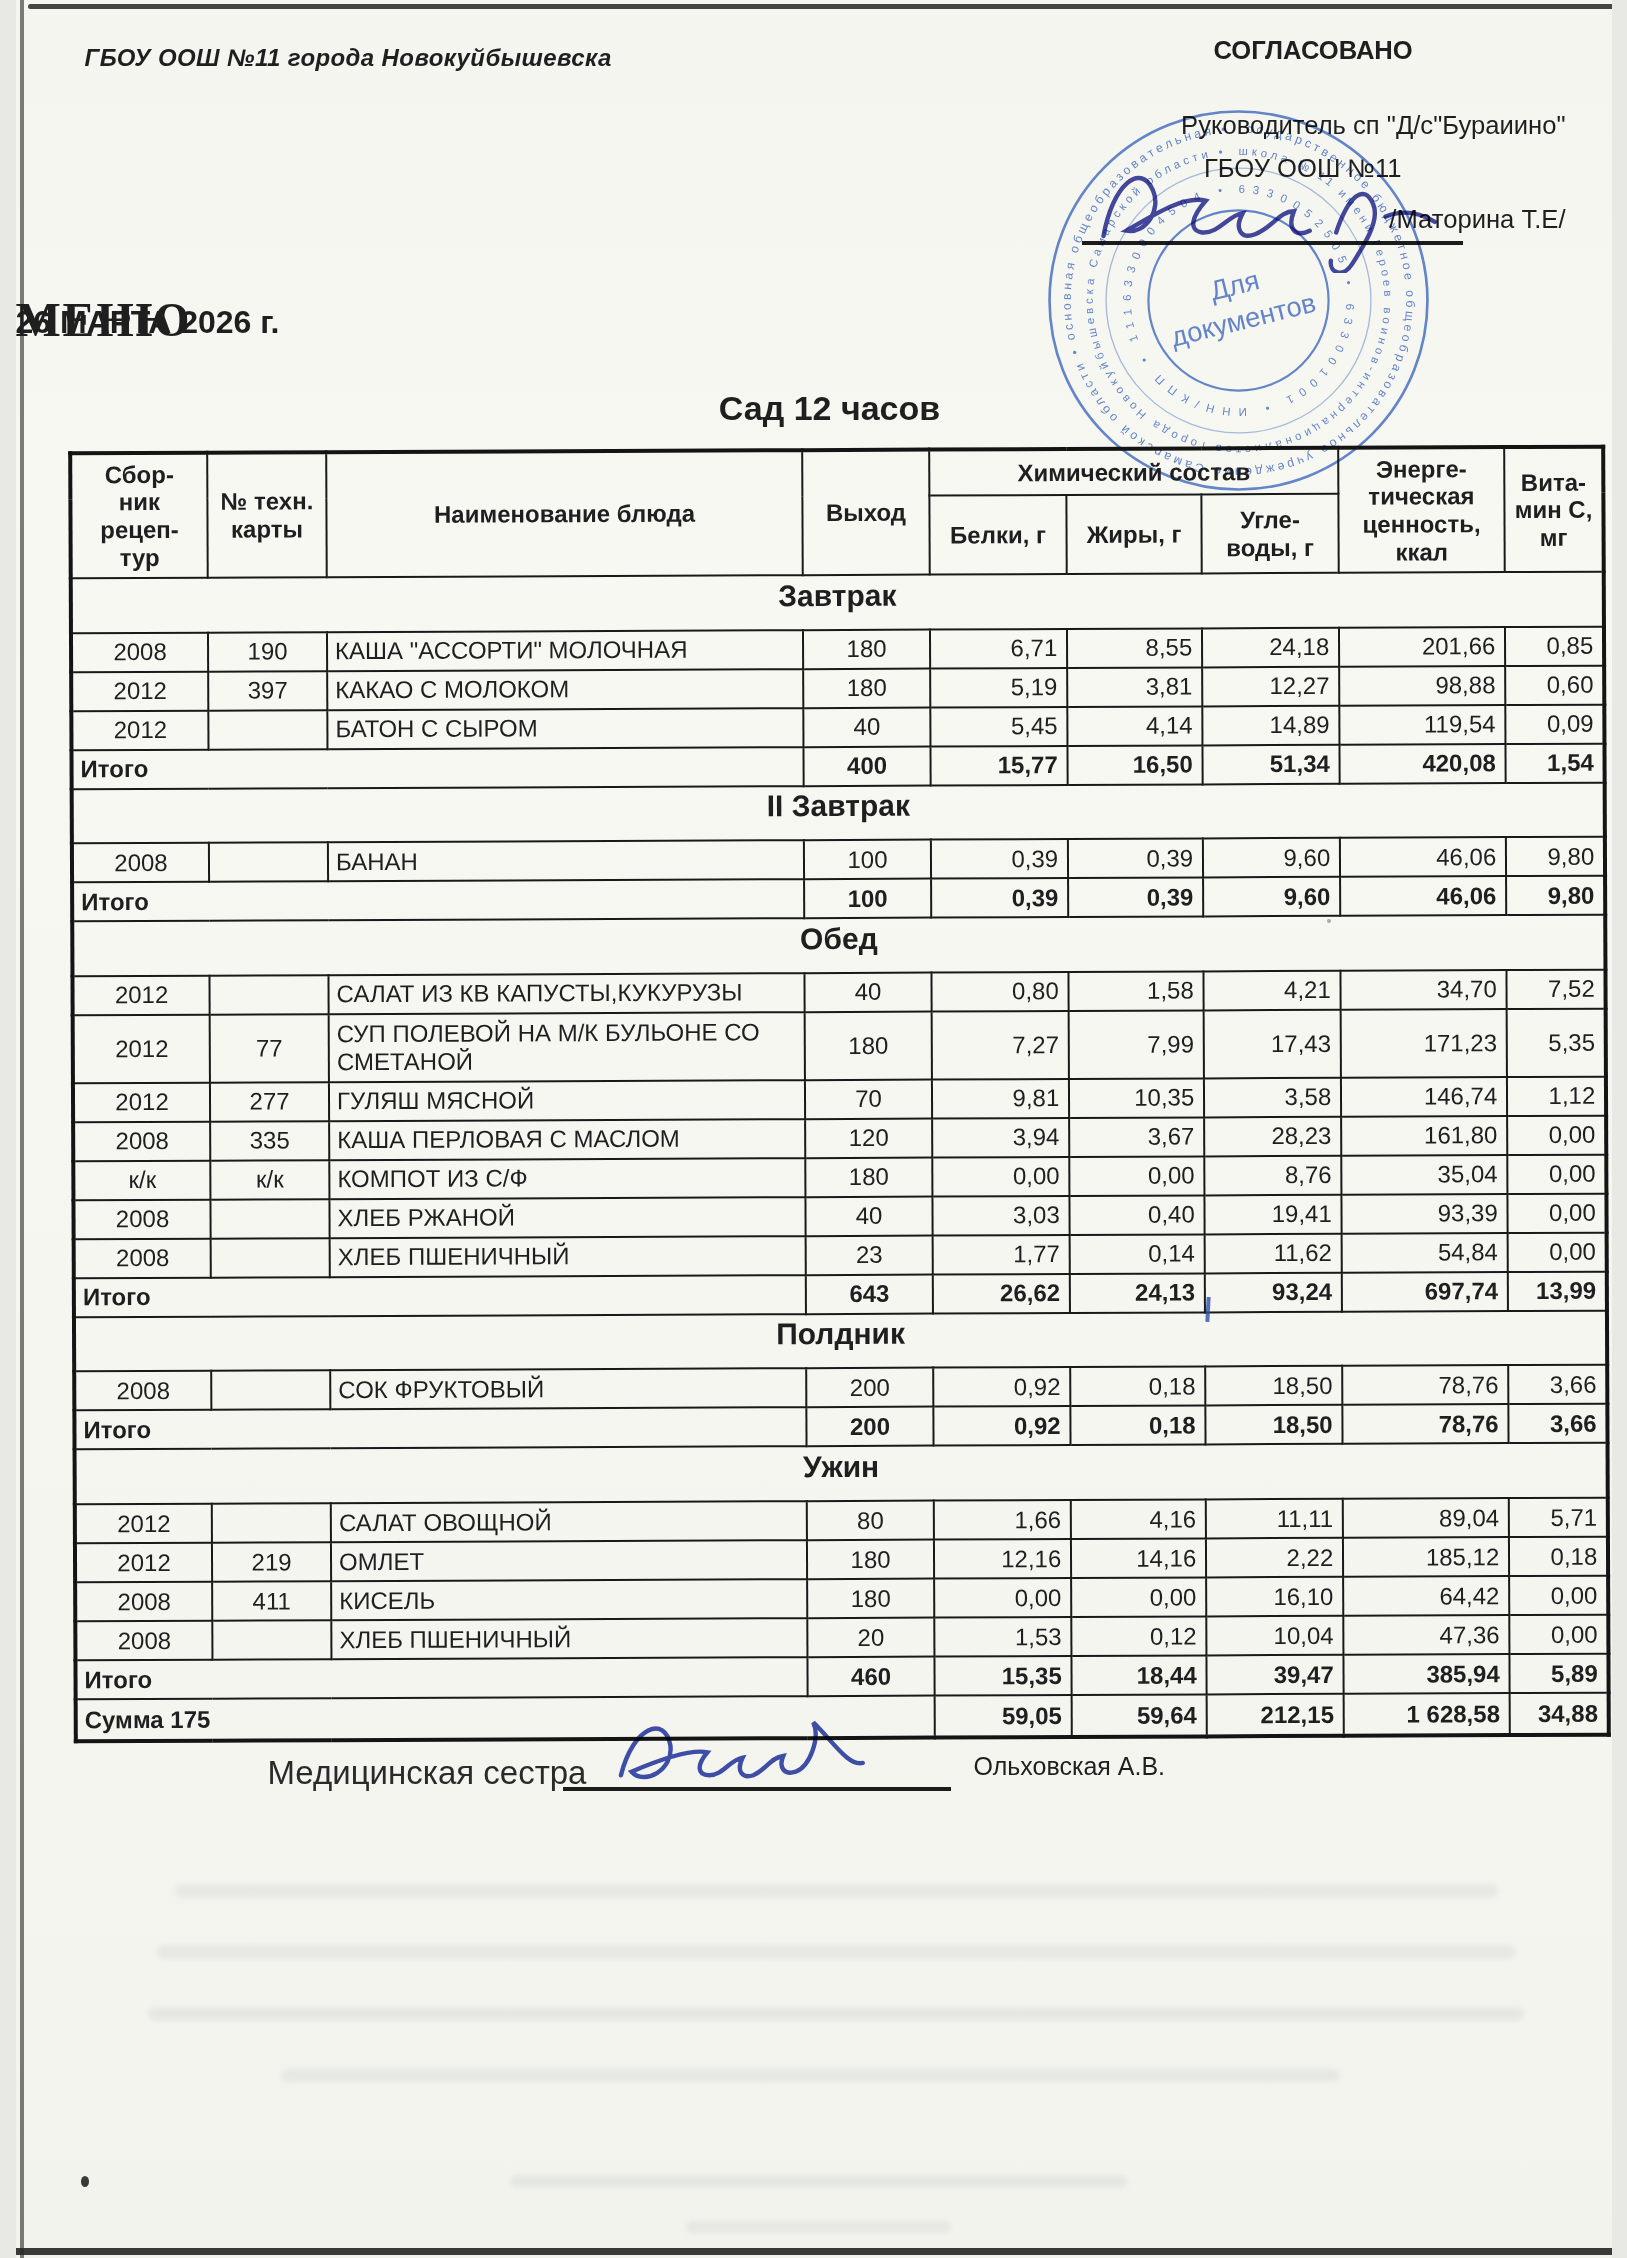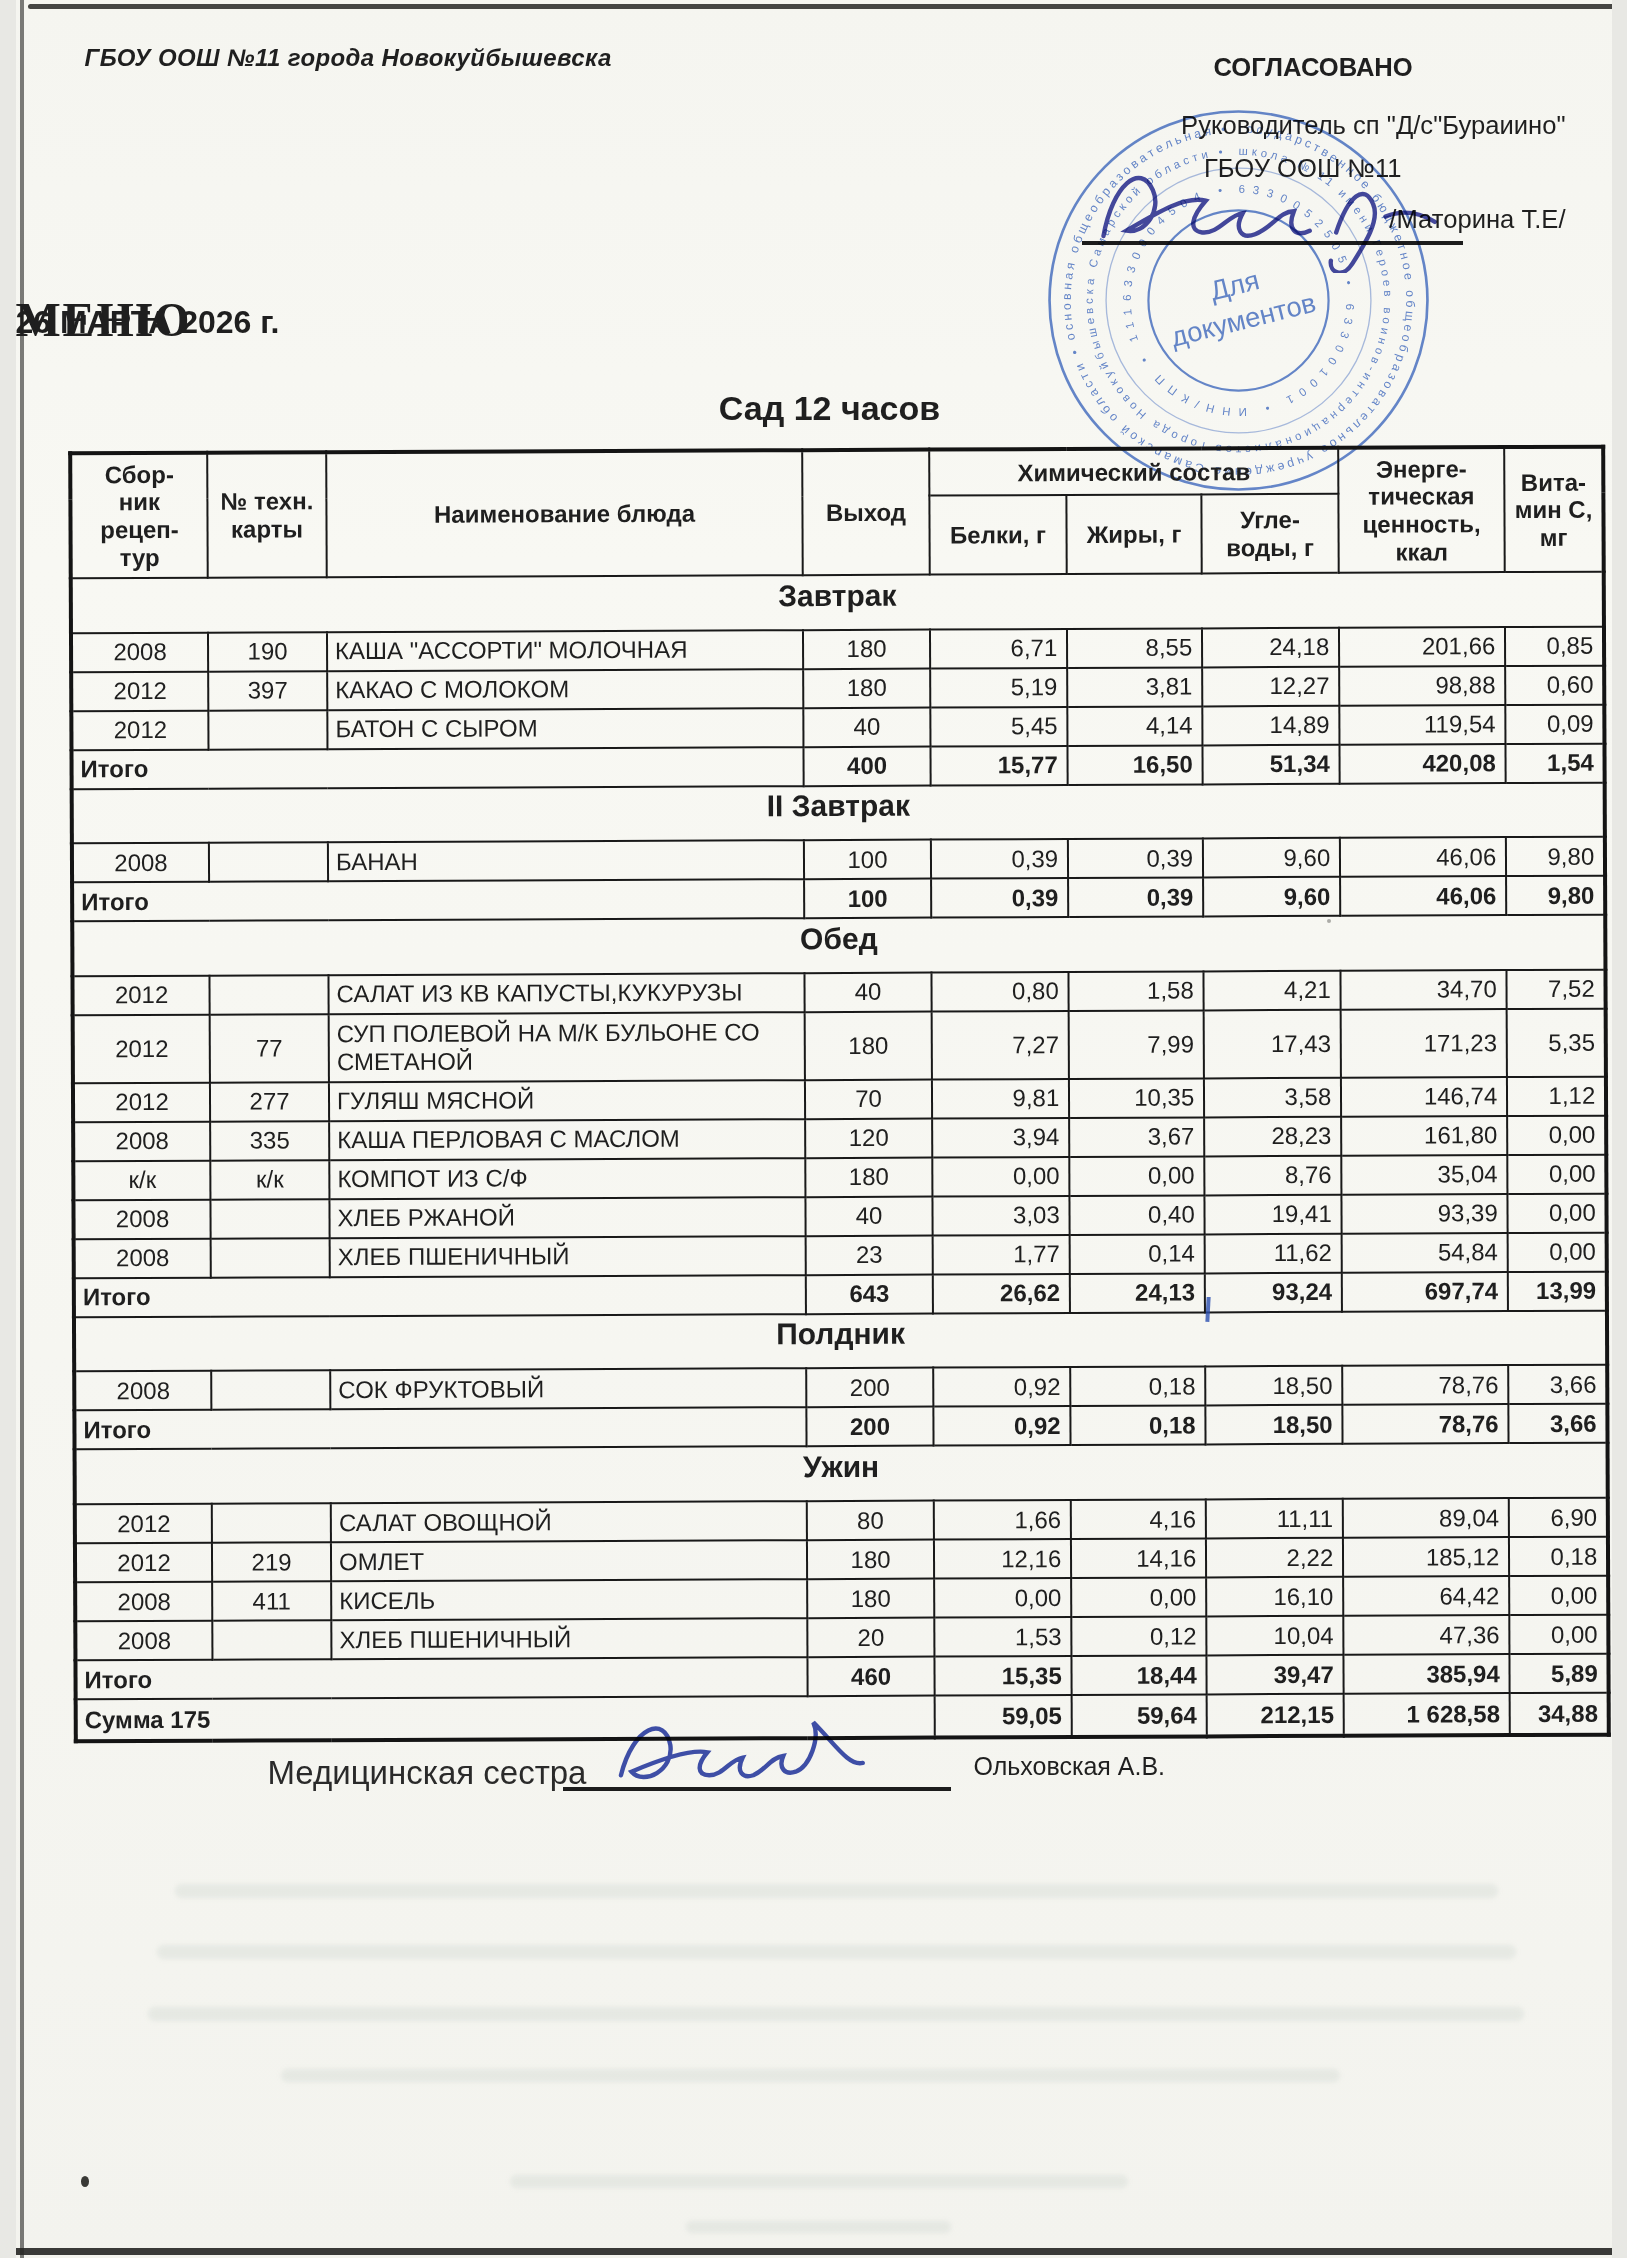--- a/index.html
+++ b/index.html
@@ -8,21 +8,21 @@
         font-family:"Liberation Sans",sans-serif;color:#1f1f1f;}
   
   .edge{position:absolute;background:#262624;}
   .edge.top{left:12.4px;top:3.5px;width:1601px;height:5.3px;opacity:.85;border-radius:2.6px;}
   .edge.left{left:4.4px;top:0;width:4.4px;height:2258px;opacity:.6;}
   .edge.bottom{left:0;top:2248px;width:1628px;height:7px;opacity:.9;}
   .edge.right{left:1622px;top:53px;width:2.6px;height:2135px;opacity:.25;}
   .speck{position:absolute;background:#3a3a36;border-radius:50%;}
   
   .school{position:absolute;left:69px;top:44px;font-size:24px;font-weight:bold;font-style:italic;letter-spacing:0.4px;}
-  .agreed{position:absolute;left:1198px;top:53px;font-size:25.6px;font-weight:bold;}
+  .agreed{position:absolute;left:1198px;top:36px;font-size:25.6px;font-weight:bold;}
   .appr1{position:absolute;right:46px;top:111px;font-size:25.6px;}
   .appr2{position:absolute;right:210px;top:154px;font-size:25.6px;}
   .appr3{position:absolute;right:46px;top:205px;font-size:25.6px;}
   .sigline-top{position:absolute;left:1066px;top:241px;width:381px;height:3.5px;background:#1c1c1c;}
   
   .title{position:absolute;left:0;top:254px;width:1628px;text-align:left;
          font-family:"Liberation Serif",serif;font-weight:bold;font-size:48px;letter-spacing:1.8px;margin-top:38px;}
   .dateline{position:absolute;left:0;top:304px;width:1628px;text-align:left;font-size:32px;font-weight:bold;}
   .subtitle{position:absolute;left:0;top:381px;width:1628px;text-align:center;font-size:34px;font-weight:bold;margin-top:8px;}
   
@@ -321,21 +321,21 @@
           </tr>
           <tr class="r">
             <td class="c">2012</td>
             <td class="c"></td>
             <td class="nm">САЛАТ ОВОЩНОЙ</td>
             <td class="yld">80</td>
             <td class="num">1,66</td>
             <td class="num">4,16</td>
             <td class="num">11,11</td>
             <td class="num">89,04</td>
-            <td class="num">6,90</td>
+            <td class="num">5,71</td>
           </tr>
           <tr class="r">
             <td class="c">2012</td>
             <td class="c">219</td>
             <td class="nm">ОМЛЕТ</td>
             <td class="yld">180</td>
             <td class="num">12,16</td>
             <td class="num">14,16</td>
             <td class="num">2,22</td>
             <td class="num">185,12</td>

